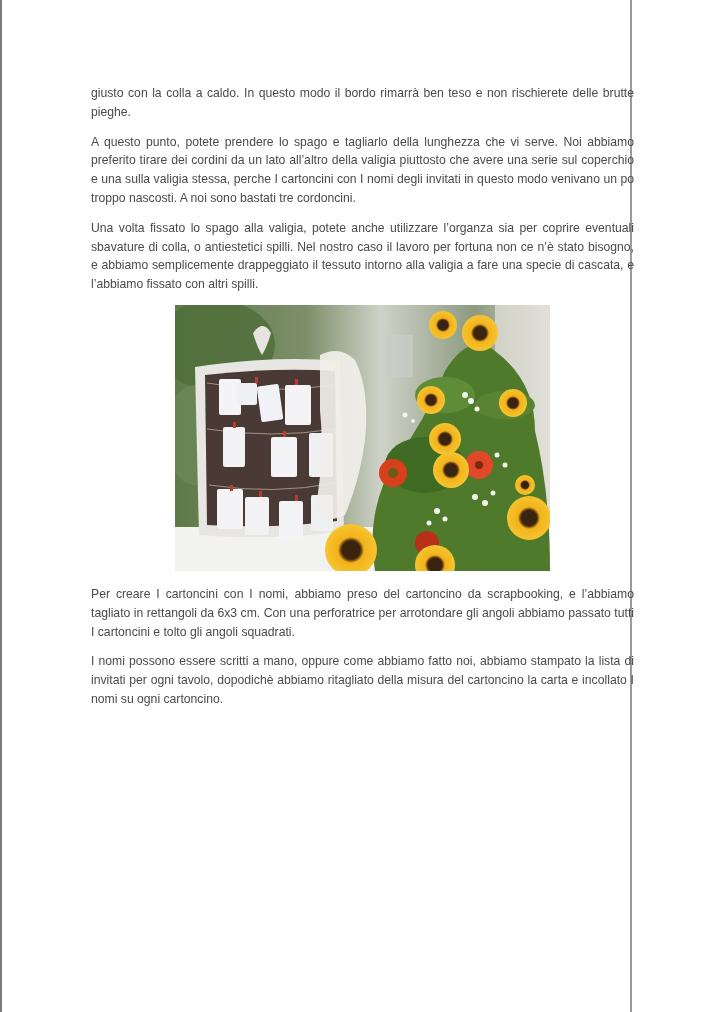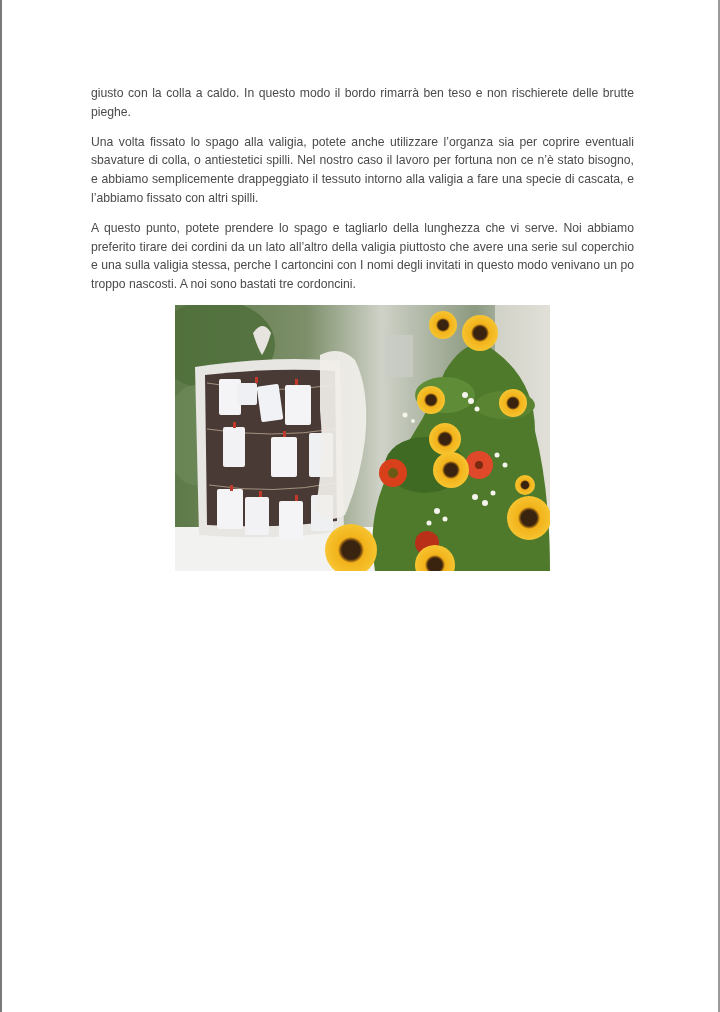--- a/index.html
+++ b/index.html
@@ -10,21 +10,21 @@
     body {
       width: 720px;
       height: 1012px;
       position: relative;
       overflow: hidden;
     }
     .page {
       position: absolute;
       left: 0;
       top: 0;
-      width: 720px;
+      width: 632px;
       height: 1012px;
       box-sizing: border-box;
       border-left: 2px solid #7a7a7a;
       border-right: 2px solid #9a9a9a;
       background: #ffffff;
     }
     .content {
       position: absolute;
       left: 89px;
       top: 84px;
@@ -51,22 +51,22 @@
       height: 100%;
       display: block;
     }
   </style>
 </head>
 <body>
 
 <div class="page">
   <div class="content">
     <p>giusto con la colla a caldo. In questo modo il bordo rimarrà ben teso e non rischierete delle brutte pieghe.</p>
+    <p>A questo punto, potete prendere lo spago e tagliarlo della lunghezza che vi serve. Noi abbiamo preferito tirare dei cordini da un lato all’altro della valigia piuttosto che avere una serie sul coperchio e una sulla valigia stessa, perche I cartoncini con I nomi degli invitati in questo modo venivano un po troppo nascosti. A noi sono bastati tre cordoncini.</p>
     <p>Una volta fissato lo spago alla valigia, potete anche utilizzare l’organza sia per coprire eventuali sbavature di colla, o antiestetici spilli. Nel nostro caso il lavoro per fortuna non ce n’è stato bisogno, e abbiamo semplicemente drappeggiato il tessuto intorno alla valigia a fare una specie di cascata, e l’abbiamo fissato con altri spilli.</p>
-    <p>A questo punto, potete prendere lo spago e tagliarlo della lunghezza che vi serve. Noi abbiamo preferito tirare dei cordini da un lato all’altro della valigia piuttosto che avere una serie sul coperchio e una sulla valigia stessa, perche I cartoncini con I nomi degli invitati in questo modo venivano un po troppo nascosti. A noi sono bastati tre cordoncini.</p>
 
     <div class="figure">
       <svg class="photo" viewBox="0 0 375 266" preserveAspectRatio="none" xmlns="http://www.w3.org/2000/svg">
         <defs>
           <linearGradient id="bg" x1="0" y1="0" x2="1" y2="0">
             <stop offset="0" stop-color="#5e7a48"></stop>
             <stop offset="0.35" stop-color="#7d8f6a"></stop>
             <stop offset="0.55" stop-color="#cfd2c8"></stop>
             <stop offset="0.8" stop-color="#8c9a80"></stop>
             <stop offset="1" stop-color="#d8d8d2"></stop>
@@ -156,14 +156,16 @@
         <circle cx="338" cy="98" r="14" fill="url(#sf)"></circle>
         <circle cx="270" cy="134" r="16" fill="url(#sf)"></circle>
         <circle cx="276" cy="165" r="18" fill="url(#sf)"></circle>
         <circle cx="354" cy="213" r="22" fill="url(#sf)"></circle>
         <circle cx="176" cy="245" r="26" fill="url(#sf)"></circle>
         <circle cx="260" cy="260" r="20" fill="url(#sf)"></circle>
         <circle cx="350" cy="180" r="10" fill="url(#sf)"></circle>
       </svg>
     </div>
 
+    <p>Per creare I cartoncini con I nomi, abbiamo preso del cartoncino da scrapbooking, e l’abbiamo tagliato in rettangoli da 6x3 cm. Con una perforatrice per arrotondare gli angoli abbiamo passato tutti I cartoncini e tolto gli angoli squadrati.</p>
+    <p>I nomi possono essere scritti a mano, oppure come abbiamo fatto noi, abbiamo stampato la lista di invitati per ogni tavolo, dopodichè abbiamo ritagliato della misura del cartoncino la carta e incollato I nomi su ogni cartoncino.</p>
   </div>
 </div>
 
 </body></html>

